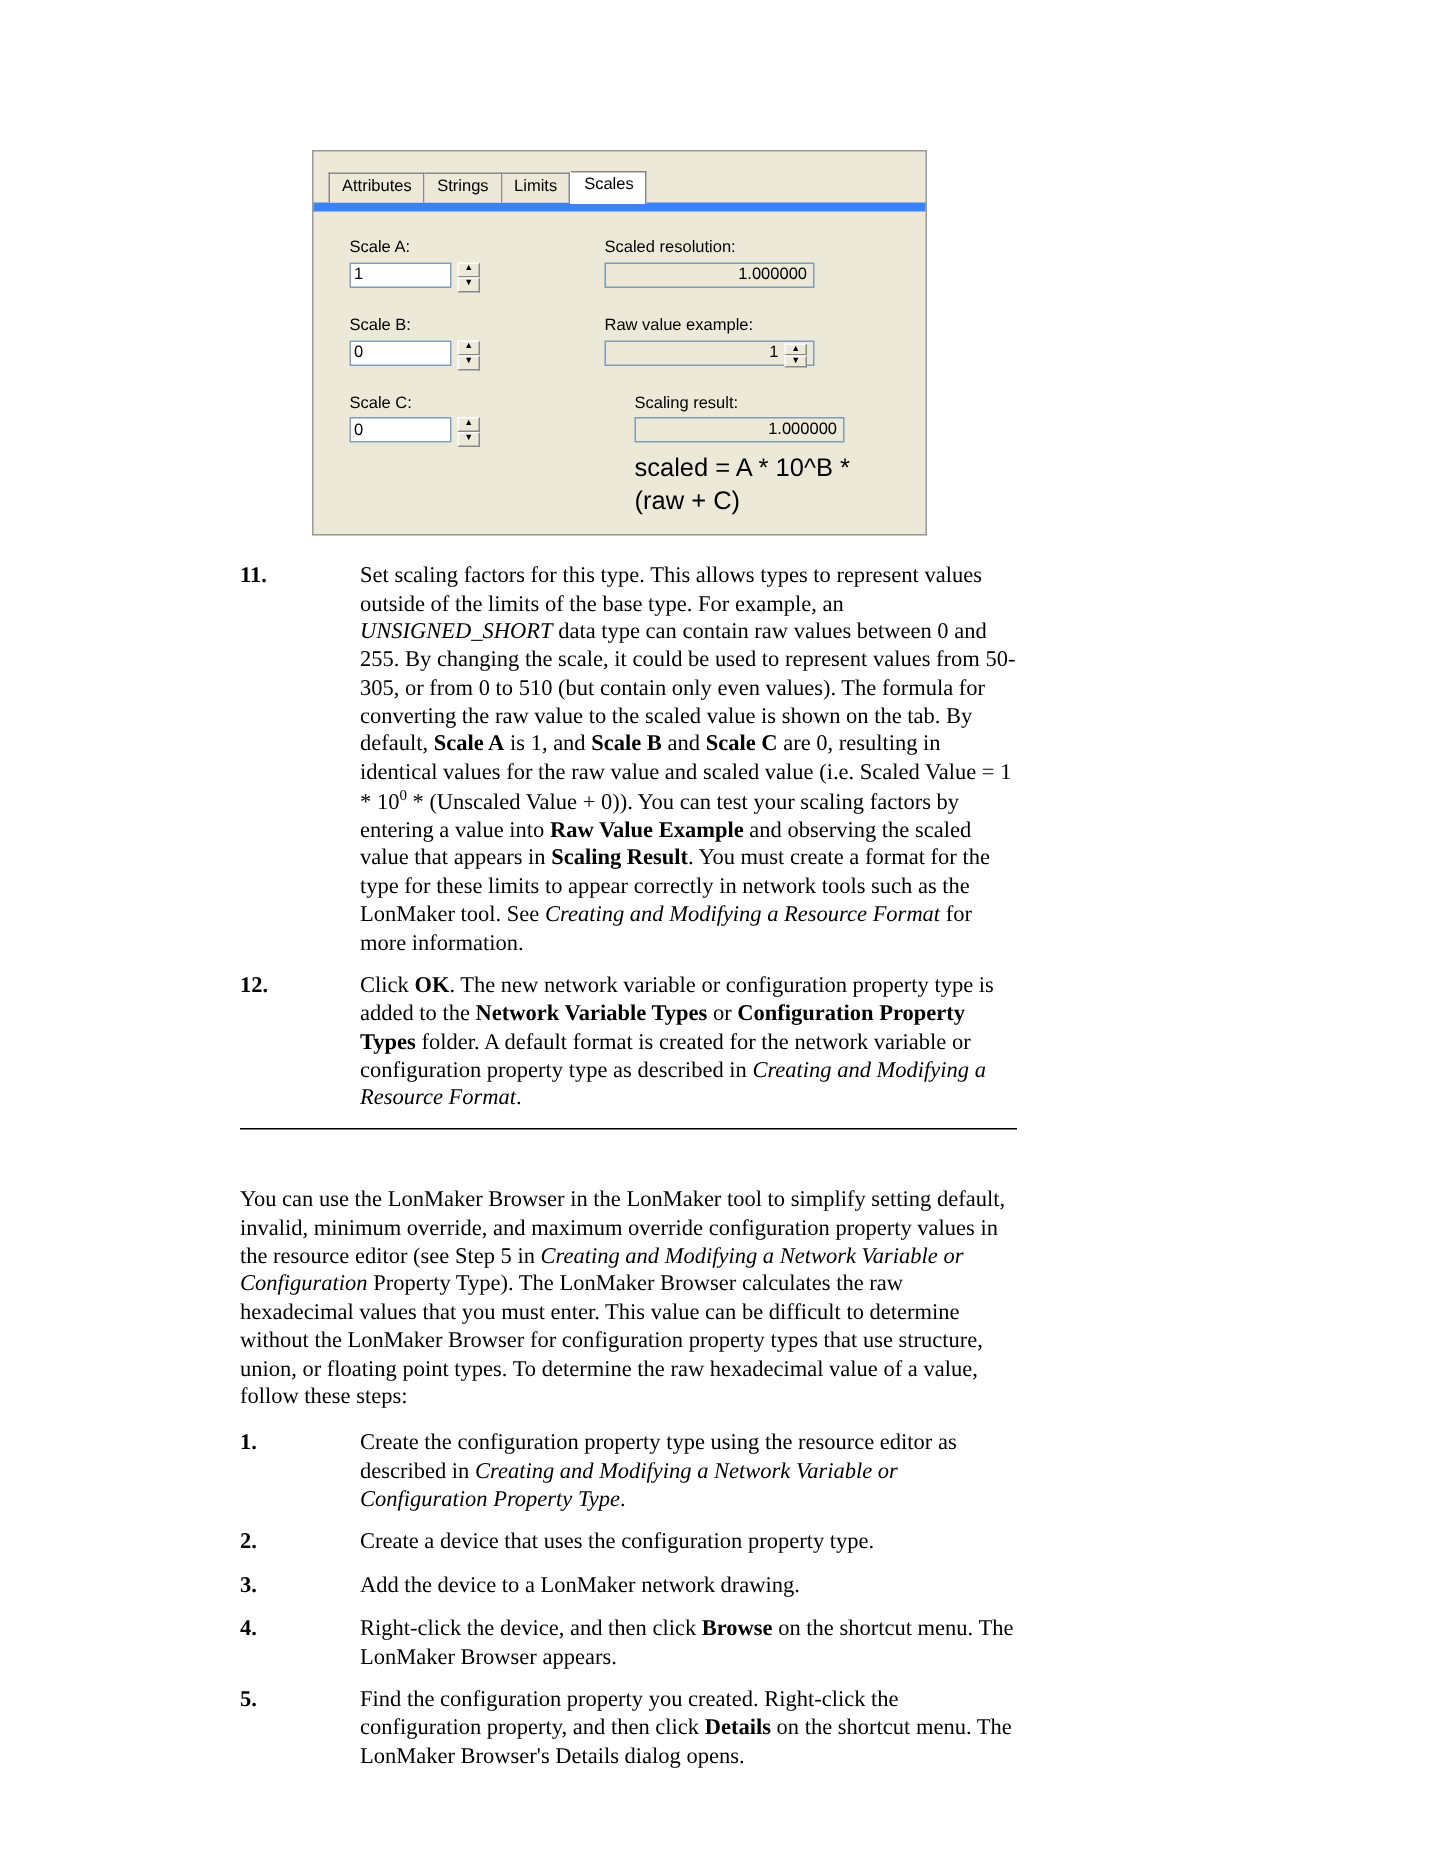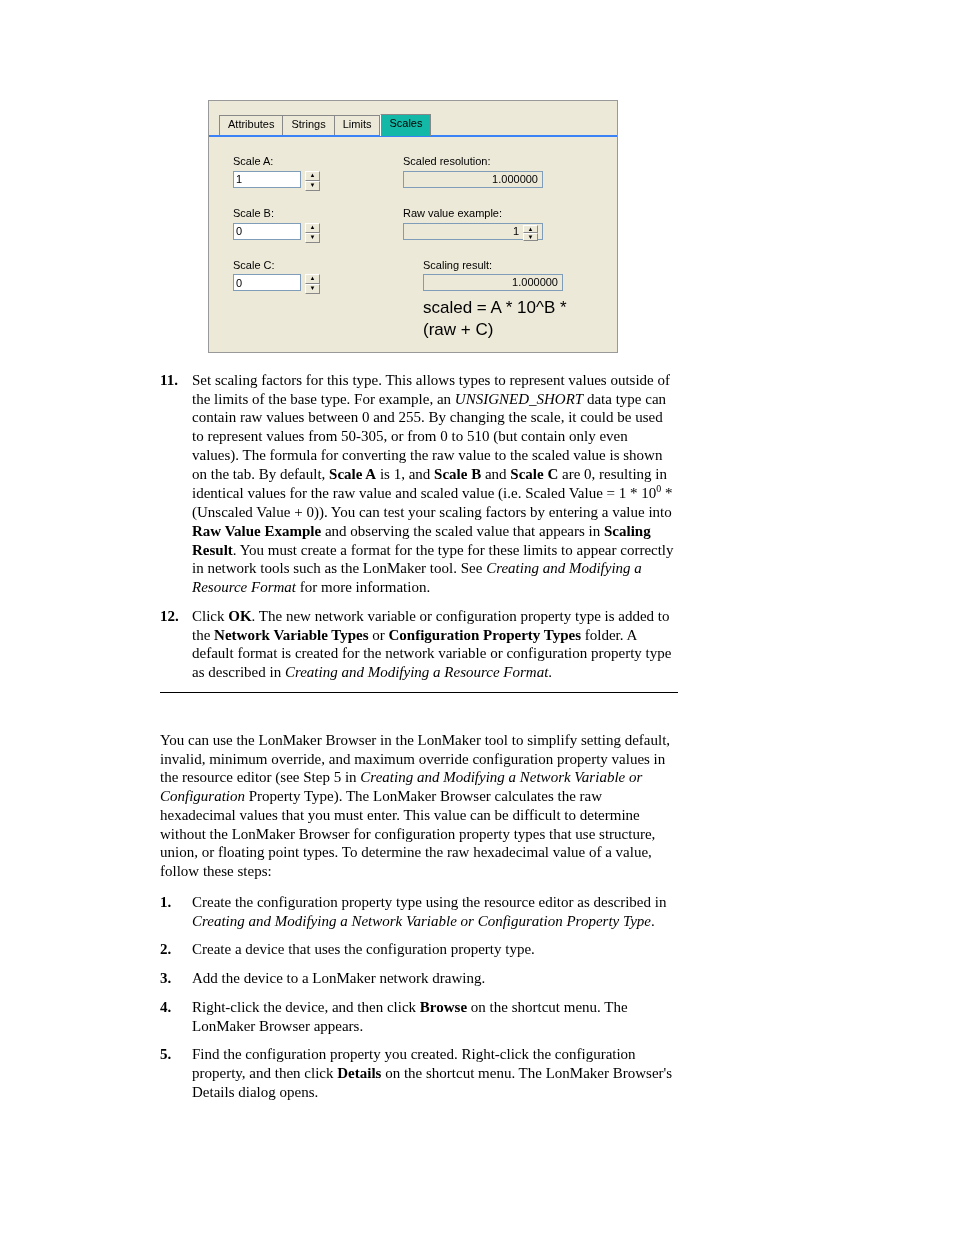--- a/index.html
+++ b/index.html
@@ -38,28 +38,28 @@
   .tab {
     border: 1px solid #888;
     border-bottom: none;
     padding: 2px 8px 3px 8px;
     background: #ECE9D8;
     margin-right: 0;
     position: relative;
   }
   .tab + .tab { border-left: none; }
   .tab.active {
-    background: #14b8a6;
+    background: #ffffff;
     padding-bottom: 5px;
     margin-bottom: -1px;
     border-right: 1px solid #888;
     border-left: 1px solid #fff;
   }
   .tab-body {
-    border-top: 2px solid #3b82f6;
+    border-top: 6px solid #3b82f6;
     margin: 0 0 0 0;
     padding: 18px 14px 8px 24px;
   }
   .row {
     display: flex;
     margin-bottom: 16px;
   }
   .col-left { width: 170px; }
   .col-right { flex: 1; }
   .lbl { margin-bottom: 2px; }
@@ -116,20 +116,21 @@
     padding-top: 6px;
   }
   ol.main {
     list-style: none;
     padding: 0;
     margin: 0 0 8px 0;
   }
   ol.main > li {
     display: flex;
     margin-bottom: 10px;
+    gap: 48px;
   }
   ol.main > li .num {
     width: 32px;
     flex-shrink: 0;
     font-weight: bold;
   }
   ol.main > li .txt { flex: 1; }
   .bold { font-weight: bold; text-align: right; }
   .italic { font-style: italic; }
   .divider {

